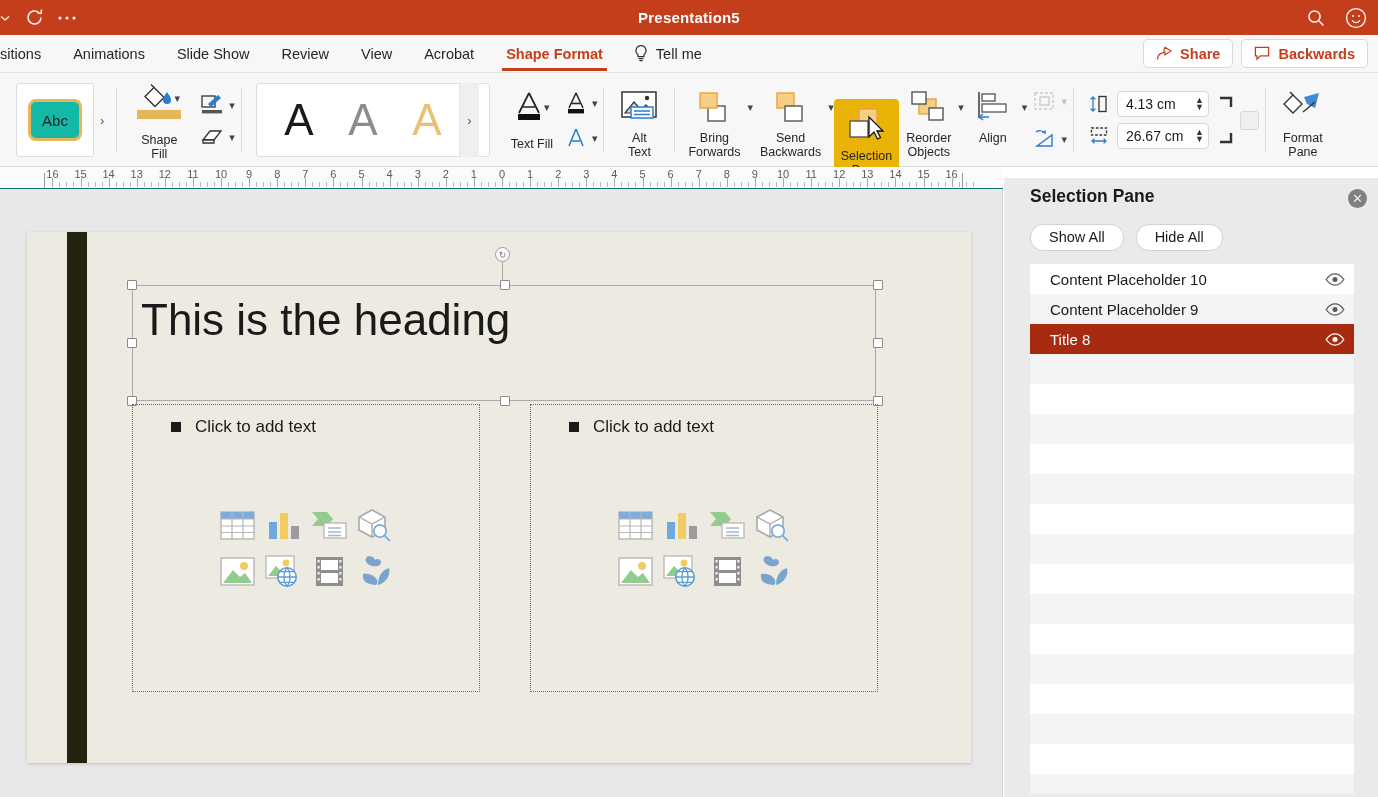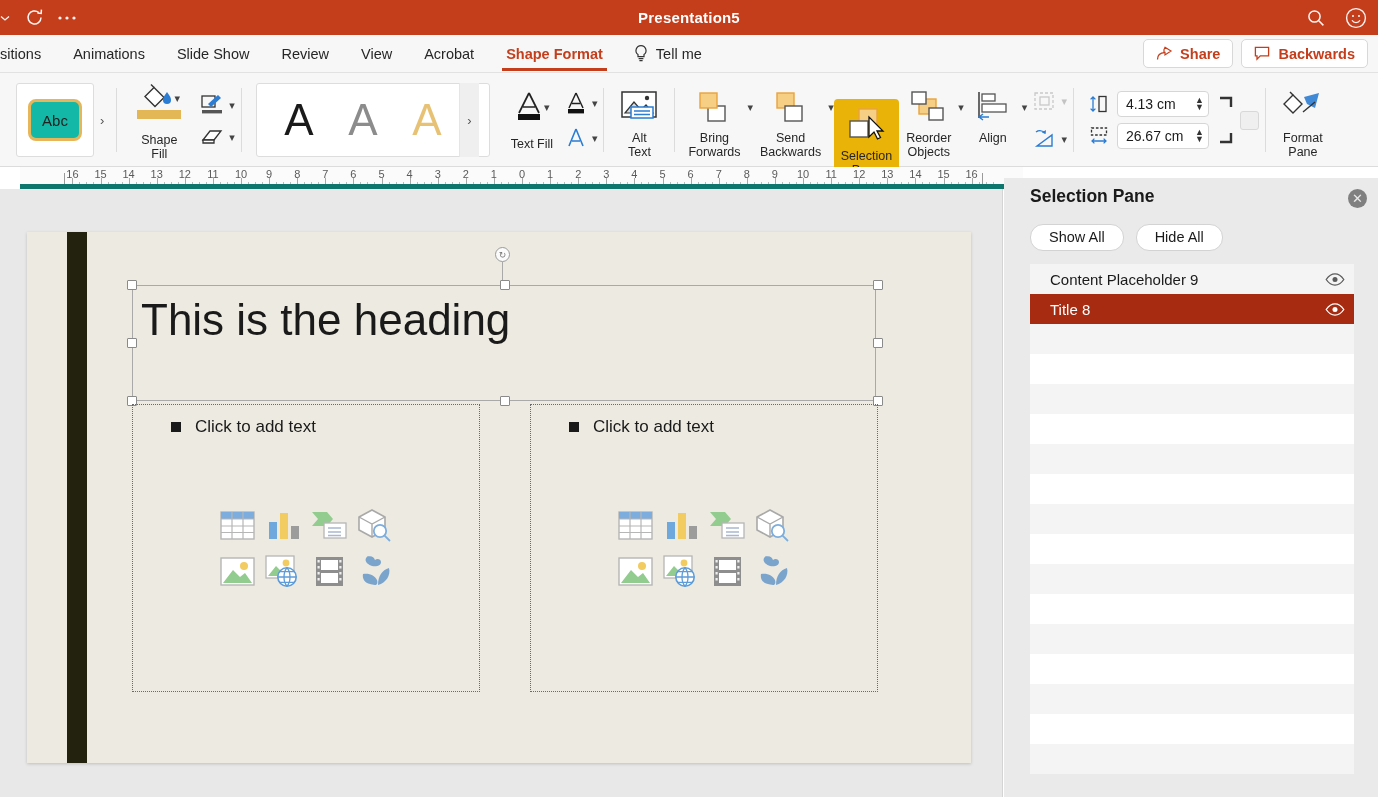--- a/index.html
+++ b/index.html
@@ -122,21 +122,21 @@
   .spin {
     display: flex; align-items: center; background: #fff; border: 1px solid #d6d6d6;
     border-radius: 4px; height: 26px; width: 92px; padding: 0 4px 0 8px;
   }
   .spin .val { font-size: 14px; color: #1a1a1a; flex: 1; }
   .spin .arrows { display: flex; flex-direction: column; color: #333; line-height: 7px; font-size: 9px; }
 
   
   .hruler {
     position: absolute; left: 0; top: 167px; width: 1003px; height: 22px;
-    background: #fbfbfb; border-bottom: 5px solid #0f766e; overflow: hidden; margin-left: 20px;
+    background: #fbfbfb; border-bottom: 1px solid #0f766e; overflow: hidden;
   }
   .rulerline { position: absolute; left: 0; top: 0; height: 22px; }
   .tickmaj { position: absolute; top: 11px; width: 1px; height: 9px; background: #a8a8a8; }
   .tickmin { position: absolute; top: 15px; width: 1px; height: 5px; background: #b9b9b9; }
   .ticklab {
     position: absolute; top: 0px; font-size: 11px; color: #5a5a5a;
     transform: translateX(-50%); line-height: 14px;
   }
   .ruleredge { position: absolute; top: 6px; width: 1px; height: 15px; background: #9a9a9a; }
 
@@ -906,20 +906,29 @@
   </div>
 
   <div class="selpane">
     <div class="sp-title">Selection Pane</div>
     <div class="sp-close">✕</div>
     <div class="sp-buttons">
       <div class="sp-btn">Show All</div>
       <div class="sp-btn">Hide All</div>
     </div>
     <div class="sp-list" id="sp-list">
+        <div class="sp-row">
+          <span>Content Placeholder 10</span>
+          <span class="eye">
+            <svg width="20" height="13" viewBox="0 0 20 13">
+              <path d="M1.2 6.5C4 2.4 7 0.8 10 0.8s6 1.6 8.8 5.7c-2.8 4.1-5.8 5.7-8.8 5.7S4 10.6 1.2 6.5z" fill="none" stroke="#5a5a5a" stroke-width="1.3"></path>
+              <circle cx="10" cy="6.5" r="2.5" fill="#5a5a5a"></circle>
+            </svg>
+          </span>
+        </div>
         <div class="sp-row alt">
           <span>Content Placeholder 9</span>
           <span class="eye">
             <svg width="20" height="13" viewBox="0 0 20 13">
               <path d="M1.2 6.5C4 2.4 7 0.8 10 0.8s6 1.6 8.8 5.7c-2.8 4.1-5.8 5.7-8.8 5.7S4 10.6 1.2 6.5z" fill="none" stroke="#5a5a5a" stroke-width="1.3"></path>
               <circle cx="10" cy="6.5" r="2.5" fill="#5a5a5a"></circle>
             </svg>
           </span>
         </div>
         <div class="sp-row sel">

